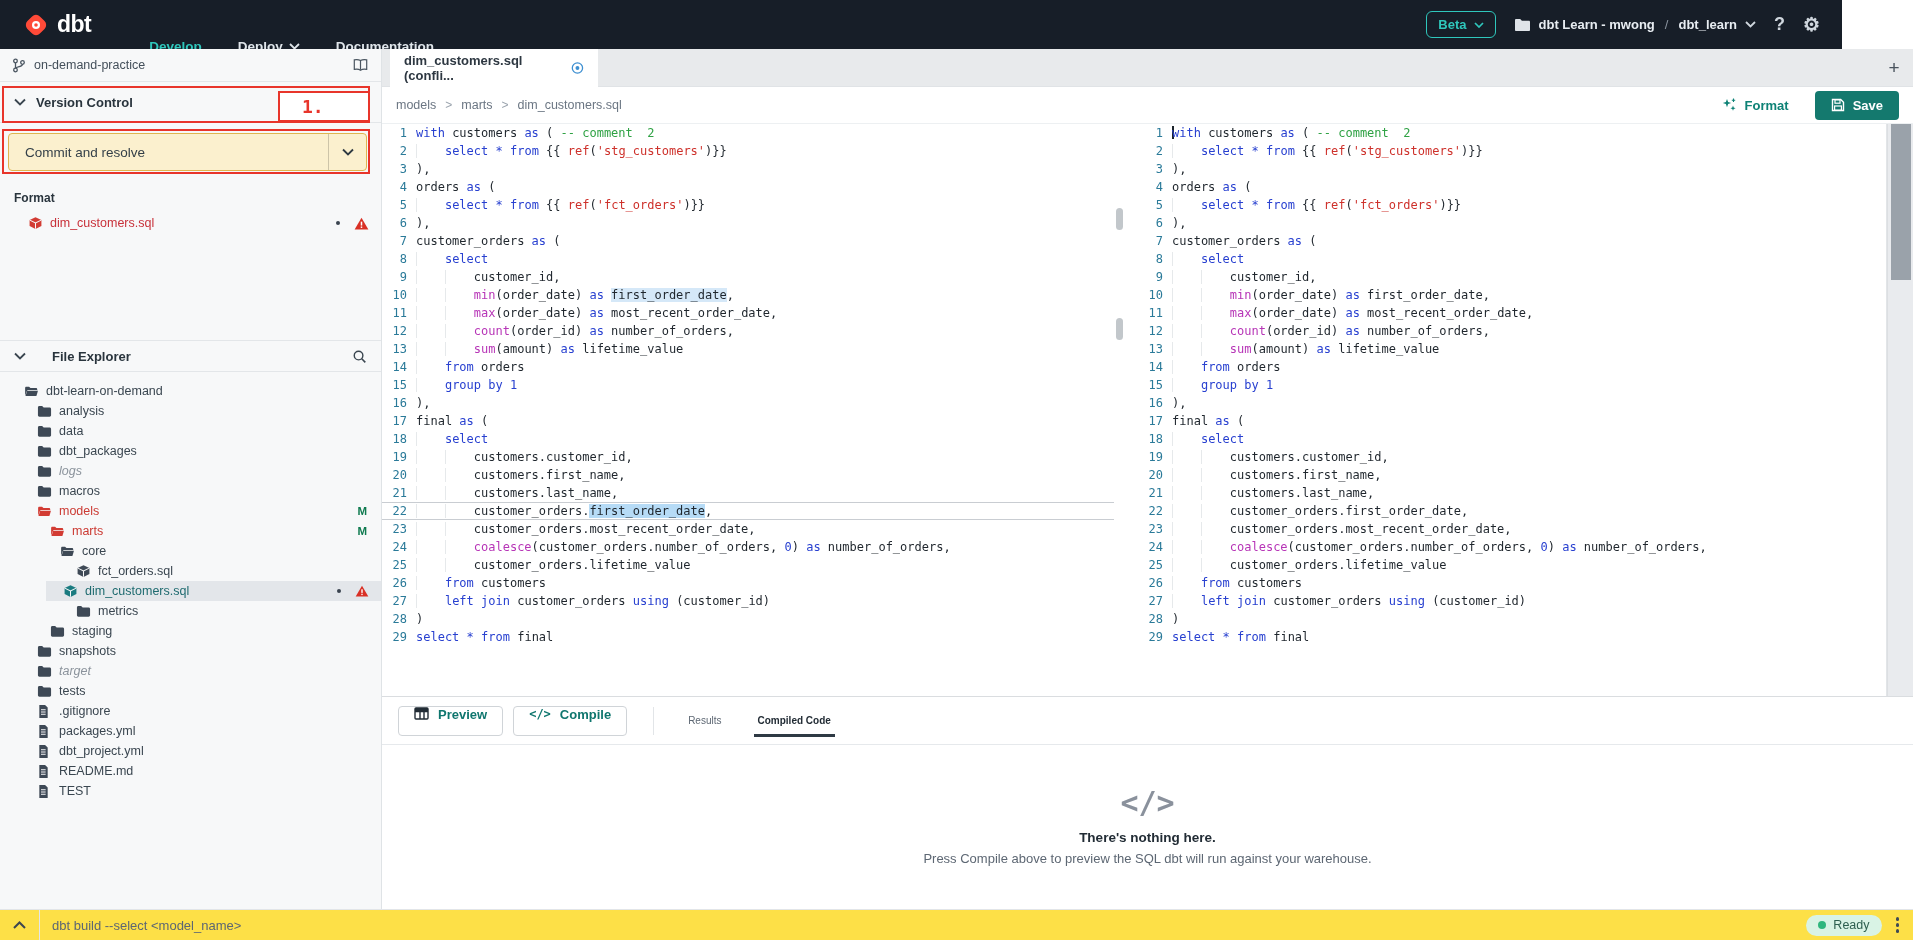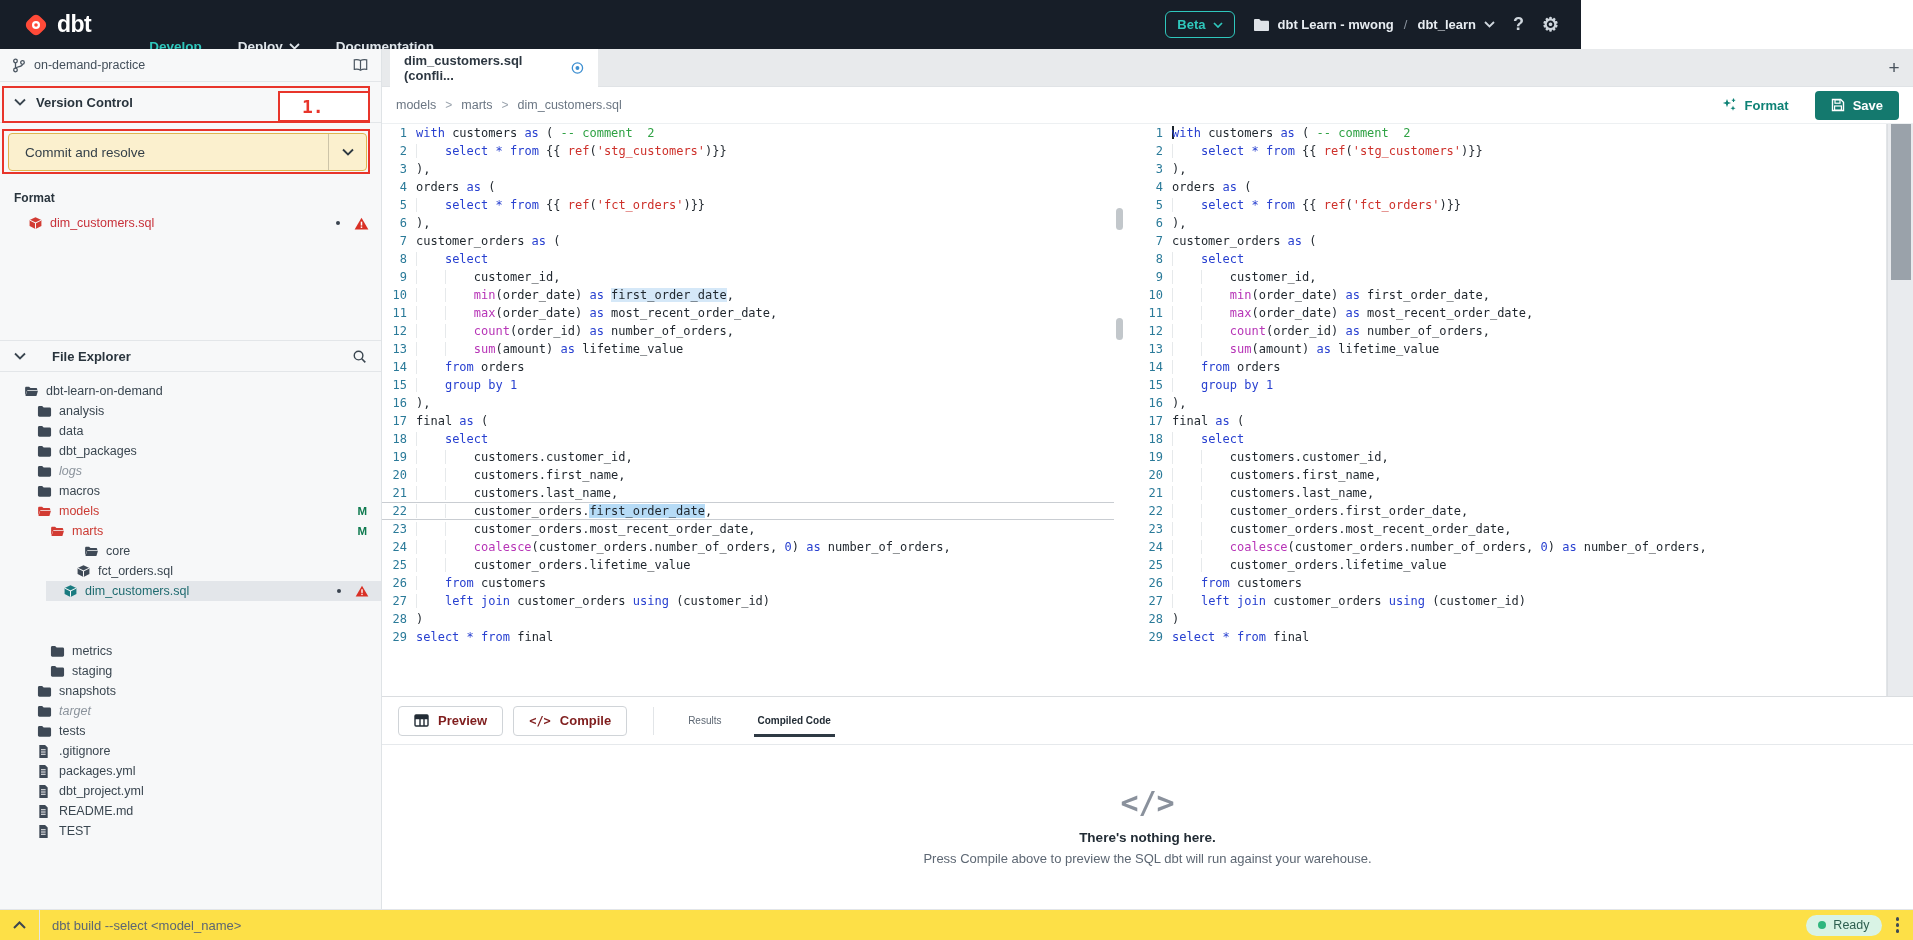--- a/index.html
+++ b/index.html
@@ -4,21 +4,21 @@
 <style>
   * { box-sizing: border-box; }
   html,body { margin:0; padding:0; }
   body {
     width:1913px; height:940px; position:relative; overflow:hidden;
     background:#fff; font-family:"Liberation Sans",sans-serif; color:#2b3640;
   }
   svg { display:block; }
 
   
-  .topnav { position:absolute; top:0; left:0; width:1581px; height:49px;
+  .topnav { position:absolute; top:0; left:0; width:1842px; height:49px;
     background:#171E28; display:flex; align-items:center; padding:0 22px; }
   .logo-wrap { display:flex; align-items:center; gap:7px; margin-right:40px; }
   .logo-text { color:#fff; font-weight:bold; font-size:23px; letter-spacing:-0.5px; }
   .nav-item { position:relative; height:49px; display:flex; align-items:center; gap:6px;
     padding:18px 18px; color:#dfe5ea; font-size:13.5px; font-weight:bold; cursor:pointer;margin-top:44px; }
   .nav-item.active { color:#2FC7BC; }
   .nav-item.active::after { content:""; position:absolute; left:16px; right:16px; bottom:0;
     height:3px; background:#2FC7BC; }
   .nav-right { margin-left:auto; display:flex; align-items:center; gap:18px; }
   .beta-badge { display:flex; align-items:center; gap:7px; border:1.5px solid #2FC7BC;
@@ -116,23 +116,23 @@
   .outer-scroll { position:absolute; top:0; bottom:0; left:1505px; width:26px;
     background:#e9ebee; border-left:1px solid #dcdfe2; }
   .outer-thumb { position:absolute; left:3px; width:20px; top:-36px; height:192px;
     background:#9aa2aa; }
 
   
   .bpanel { position:absolute; top:647px; left:0; right:0; height:213px; background:#fff;
     border-top:1px solid #dadde0; }
   .bp-toolbar { height:48px; display:flex; align-items:center; padding:0 16px;
     border-bottom:1px solid #e6e9ec; }
-  .ghost-btn { display:flex; align-items:center; gap:9px; height:30px; padding:0 15px;
+  .ghost-btn { display:flex; gap:9px; height:30px; padding:0 15px;
     background:#fff; border:1px solid #d0d4d8; border-radius:4px; font-size:13px;
-    font-weight:bold; color:#7f1d1d; margin-right:10px; cursor:pointer; }
+    font-weight:bold; color:#0f766e; margin-right:10px; cursor:pointer; }
   .bp-divider { width:1px; height:28px; background:#e2e5e8; margin:0 16px; }
   .bp-tab { position:relative; height:48px; display:flex; align-items:center; padding:0 18px;
     font-size:10px; color:#5d6773; cursor:pointer; }
   .bp-tab.active { color:#222c35; font-weight:bold; }
   .bp-tab.active::after { content:""; position:absolute; left:14px; right:14px; bottom:8px;
     height:3px; background:#2f3a44; }
   .empty-state { height:160px; display:flex; flex-direction:column; align-items:center;
     justify-content:center; gap:6px; }
   .empty-icon { font-family:"DejaVu Sans Mono",monospace; font-weight:bold; font-size:30px;
     color:#8a919c; margin-bottom:4px; }
@@ -333,21 +333,21 @@
         <span class="ticon red">
           <svg width="15" height="15" viewBox="0 0 16 16">
             <path d="M1.2 12.6V4.1c0-.7.6-1.3 1.3-1.3h2.9l1.5 1.5h5.9c.7 0 1.3.6 1.3 1.3v.9H4.4c-.6 0-1.1.4-1.3.9z" fill="currentColor"></path>
             <path d="M3.3 7.3h11.6l-1.7 5.6H1.6z" fill="currentColor"></path>
           </svg>
         </span>
         <span class="tlabel red">marts</span>
         <span class="grow"></span>
         <span class="m-badge">M</span>
       </div>
-      <div class="trow" style="padding-left: 84px;">
+      <div class="trow" style="padding-left: 60px;">
         <span class="ticon">
           <svg width="15" height="15" viewBox="0 0 16 16">
             <path d="M1.2 12.6V4.1c0-.7.6-1.3 1.3-1.3h2.9l1.5 1.5h5.9c.7 0 1.3.6 1.3 1.3v.9H4.4c-.6 0-1.1.4-1.3.9z" fill="currentColor"></path>
             <path d="M3.3 7.3h11.6l-1.7 5.6H1.6z" fill="currentColor"></path>
           </svg>
         </span>
         <span class="tlabel">core</span>
         <span class="grow"></span>
       </div>
       <div class="trow" style="padding-left: 76px;">
@@ -371,21 +371,21 @@
         <span class="grow"></span>
         <span class="dirty-dot"></span>
         <span>
           <svg width="14" height="12" viewBox="0 0 16 14">
             <path d="M8 0.8 15.4 13.4H0.6z" fill="#D93025"></path>
             <rect x="7.2" y="5" width="1.6" height="4.2" fill="#fff"></rect>
             <rect x="7.2" y="10.2" width="1.6" height="1.6" fill="#fff"></rect>
           </svg>
         </span>
       </div>
-      <div class="trow" style="padding-left: 50px; margin-top: 40px;">
+      <div class="trow" style="padding-left: 76px;">
         <span class="ticon">
           <svg width="15" height="15" viewBox="0 0 16 16">
             <path d="M1 3.6c0-.8.7-1.5 1.5-1.5h3l1.6 1.6h6.4c.8 0 1.5.7 1.5 1.5v6.9c0 .8-.7 1.5-1.5 1.5h-11C1.7 13.6 1 12.9 1 12.1z" fill="currentColor"></path>
           </svg>
         </span>
         <span class="tlabel">metrics</span>
         <span class="grow"></span>
       </div>
       <div class="trow" style="padding-left: 50px;">
         <span class="ticon">

